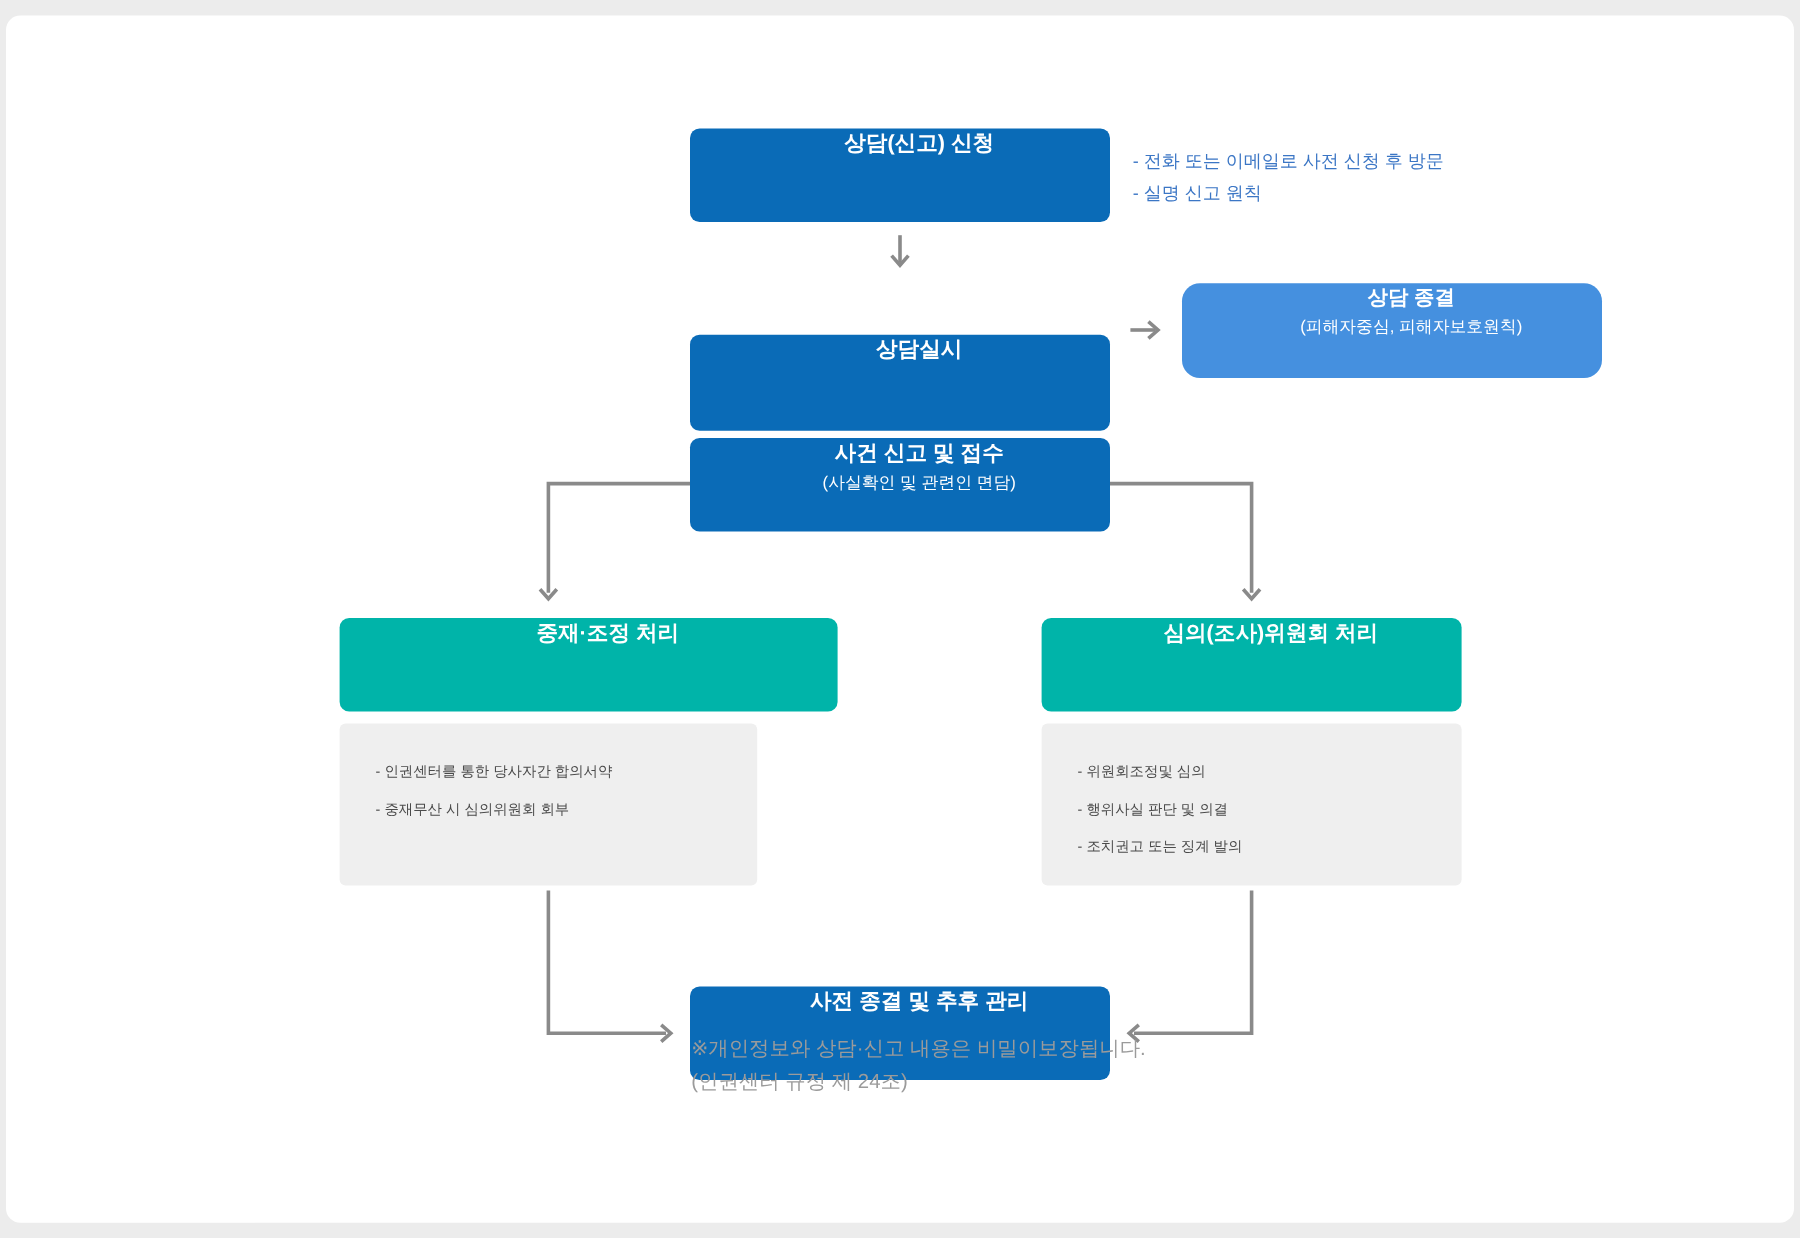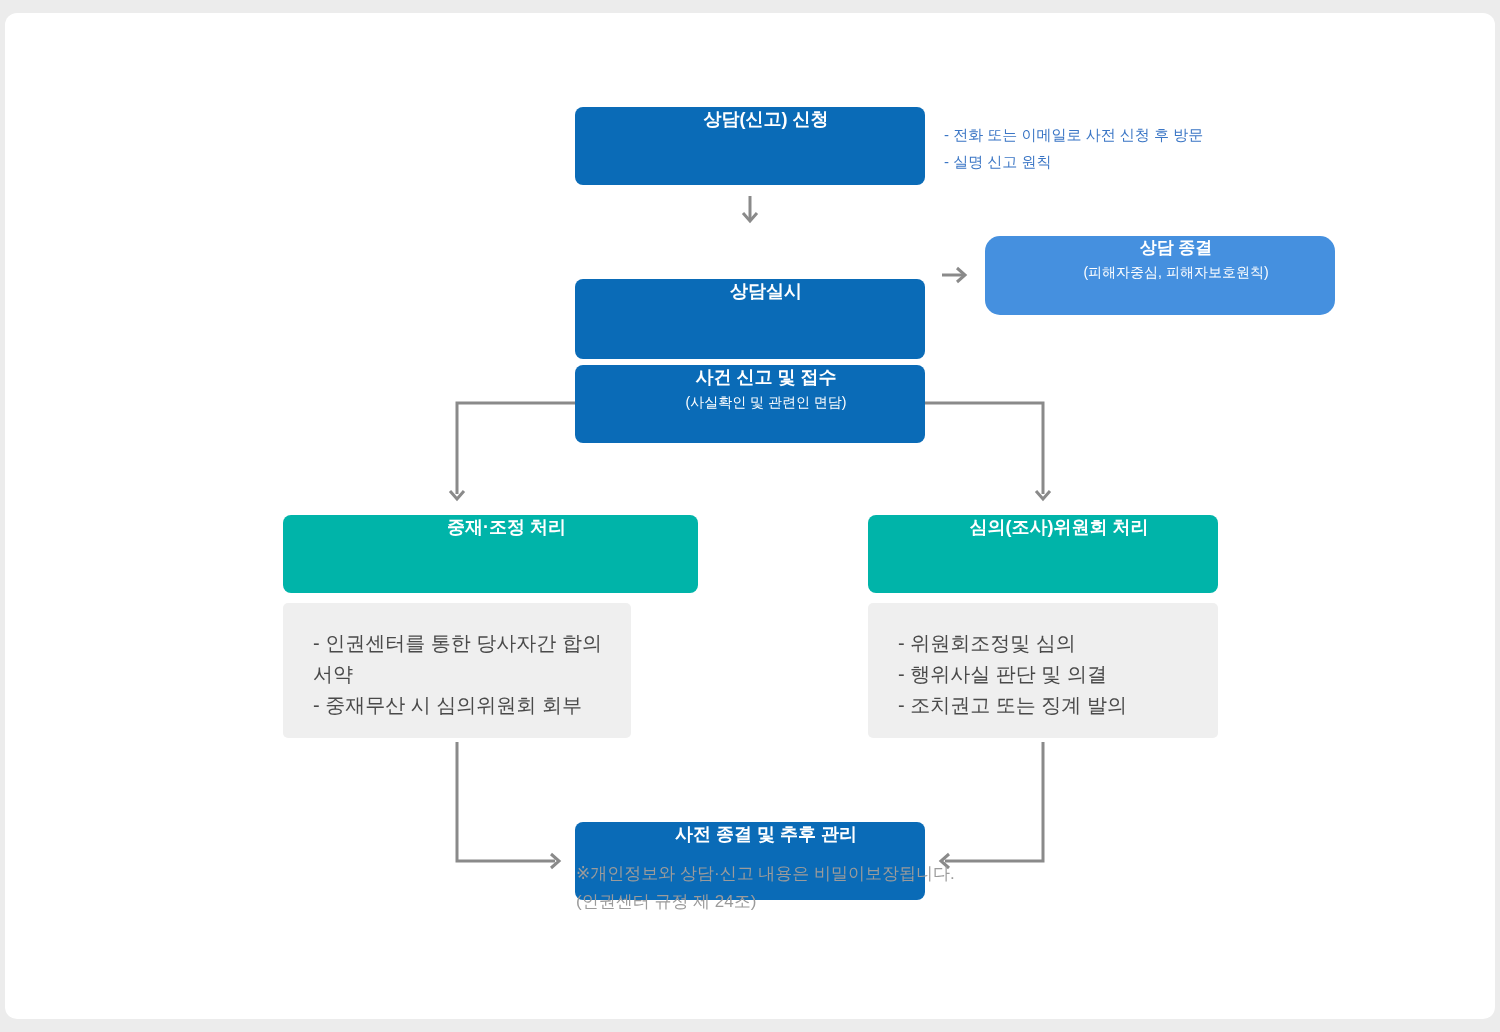--- a/index.html
+++ b/index.html
@@ -51,21 +51,21 @@
   .node.teal{background:var(--teal);}
   .side-note{
     position:absolute;left:944px;top:121px;
     color:var(--note-blue);font-size:15px;line-height:27px;
   }
   .panel{
     position:absolute;
     background:var(--panel-gray);
     border-radius:5px;
     color:#4a4a4a;
-    font-size:20px;line-height:31px;
+    font-size:12px;line-height:31px;
     padding:25px 18px 0 30px;
   }
   .footnote{
     position:absolute;left:576px;top:860px;
     color:var(--footnote-gray);
     font-size:17px;line-height:28px;
   }
   
   #node-apply{left:575px;top:107px;width:350px;height:78px;}
   #node-consult{left:575px;top:235px;width:350px;height:80px;margin-top:44px;}

